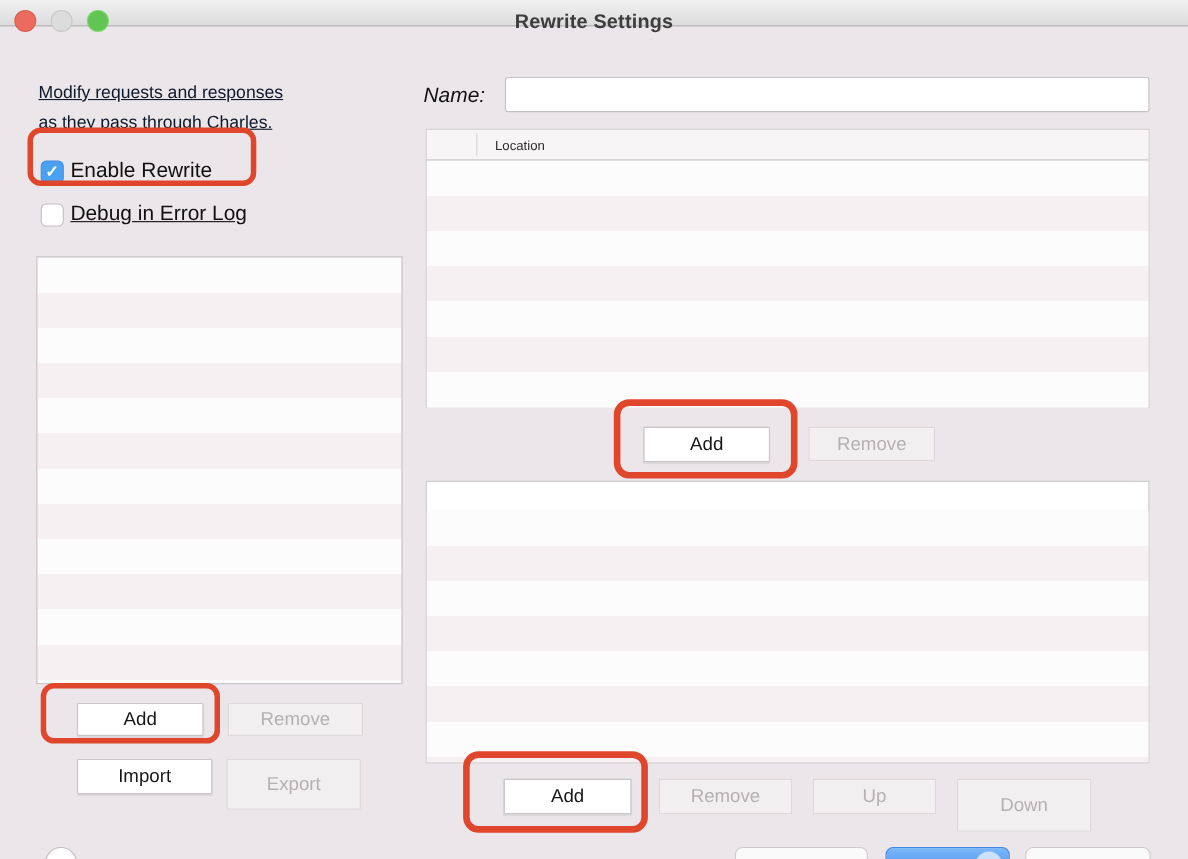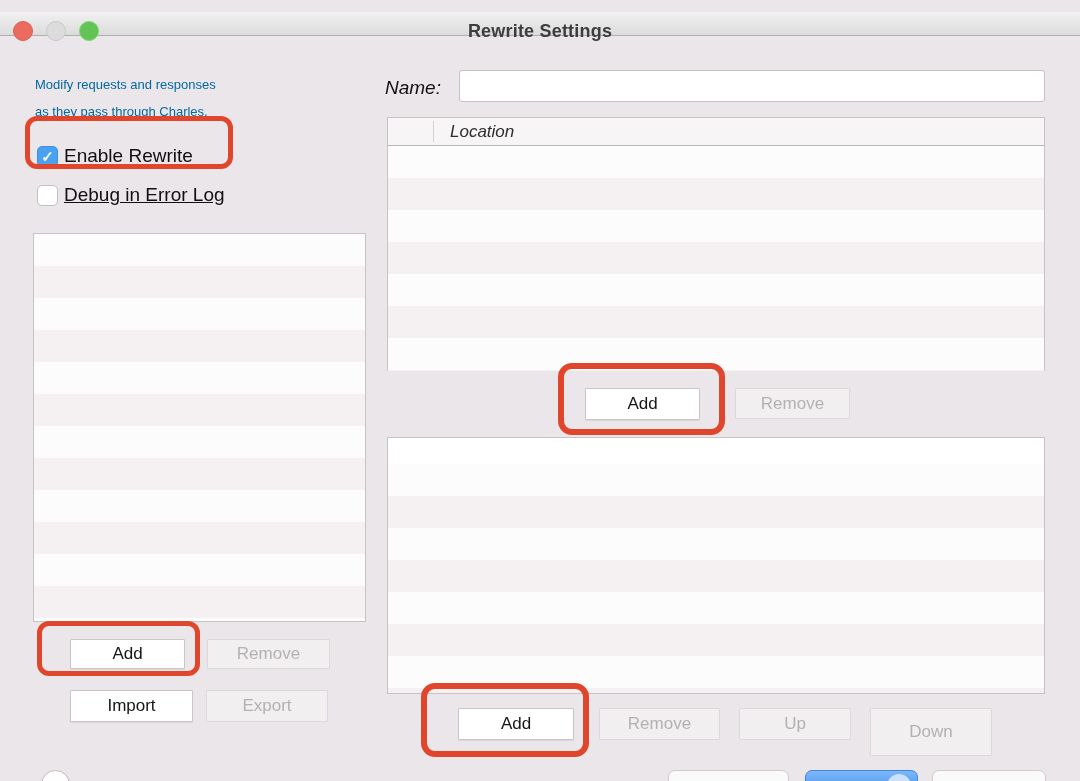--- a/index.html
+++ b/index.html
@@ -14,21 +14,21 @@
   *{margin:0;padding:0;box-sizing:border-box;}
   html,body{width:1080px;height:781px;}
   body{
     position:relative;overflow:hidden;background:var(--win-bg);
     font-family:"Liberation Sans",sans-serif;color:#141414;
     -webkit-font-smoothing:antialiased;
   }
   .abs{position:absolute;}
   
   .titlebar{
-    left:0;top:12px;width:1080px;height:24px;
+    left:0;top:0;width:1080px;height:24px;
     background:linear-gradient(#f1f1f1,#dcdcdc);
     border-bottom:1px solid #aeaeae;
   }
   .light{width:20px;height:20px;border-radius:50%;top:9px;}
   .light.red{left:13px;background:#ed6a5e;border:1px solid #d95f52;}
   .light.gray{left:46px;background:#dcdcdc;border:1px solid #c9c9c9;}
   .light.green{left:79px;background:#61c455;border:1px solid #7cd66b;}
   .win-title{
     left:0;top:0;width:1080px;height:38px;line-height:38px;text-align:center;
     font-size:18px;font-weight:bold;color:#3d3d3d;letter-spacing:.2px;
@@ -56,28 +56,28 @@
     border:1px solid var(--border);
   }
   .checkbox{width:21px;height:21px;border-radius:5px;}
   .checkbox.checked{
     background:var(--cb-blue);border:1px solid #3d90e2;
     color:#fff;font-size:15px;font-weight:bold;
     display:flex;align-items:center;justify-content:center;line-height:1;
   }
   .checkbox.unchecked{background:#ffffff;border:1px solid #c3bfc1;}
   .cb-label{font-size:19px;line-height:22px;color:#101010;}
-  .intro{font-size:13px;line-height:27px;color:#0369a1;}
+  .intro{font-size:16px;line-height:27px;color:#0f172a;text-decoration:underline;}
   
   .table{border:1px solid var(--border);background:#fff;}
   .thead{
     position:absolute;left:0;top:0;width:100%;
     background:#f7f5f6;border-bottom:1px solid #b9b6b8;
   }
-  .th{position:absolute;font-size:17px;color:#2e2e2e;top:50%;transform:translateY(-50%);font-style:italic;}
+  .th{position:absolute;font-size:12px;color:#2e2e2e;top:50%;transform:translateY(-50%);}
   .col-div{position:absolute;top:3px;bottom:3px;width:1px;background:#d4d1d3;}
   .tbody{
     position:absolute;left:0;width:100%;
     background:repeating-linear-gradient(
       to bottom,var(--stripe-a) 0 32px,var(--stripe-b) 32px 64px);
   }
   .field{
     background:#fff;border:1px solid #c6c2c4;border-radius:3px;
     font-size:17px;padding:0 8px;font-family:"Liberation Sans",sans-serif;
     outline:none;
@@ -129,21 +129,21 @@
 
 <div class="abs btn enabled" style="left:70px;top:639px;width:115px;height:30px;">
   <span>Add</span>
 </div>
 <div class="abs btn disabled" style="left:207px;top:639px;width:123px;height:30px;">
   <span>Remove</span>
 </div>
 <div class="abs btn enabled" style="left:70px;top:690px;width:123px;height:32px;">
   <span>Import</span>
 </div>
-<div class="abs btn disabled" style="left:206px;top:690px;width:122px;height:32px;">
+<div class="abs btn disabled" style="left:206px;top:690px;width:122px;height:46px;">
   <span>Export</span>
 </div>
 
 <div class="abs help-circle" style="left:41px;top:770px;"></div>
 
 <div class="abs label" style="left:385px;top:77px;">Name:</div>
 <input class="abs field" style="left: 459px; top: 70px; width: 586px; height: 32px;" type="text" value="">
 
 <div class="abs table" style="left:387px;top:117px;width:658px;height:254px;">
   <div class="thead" style="height:28px;">

